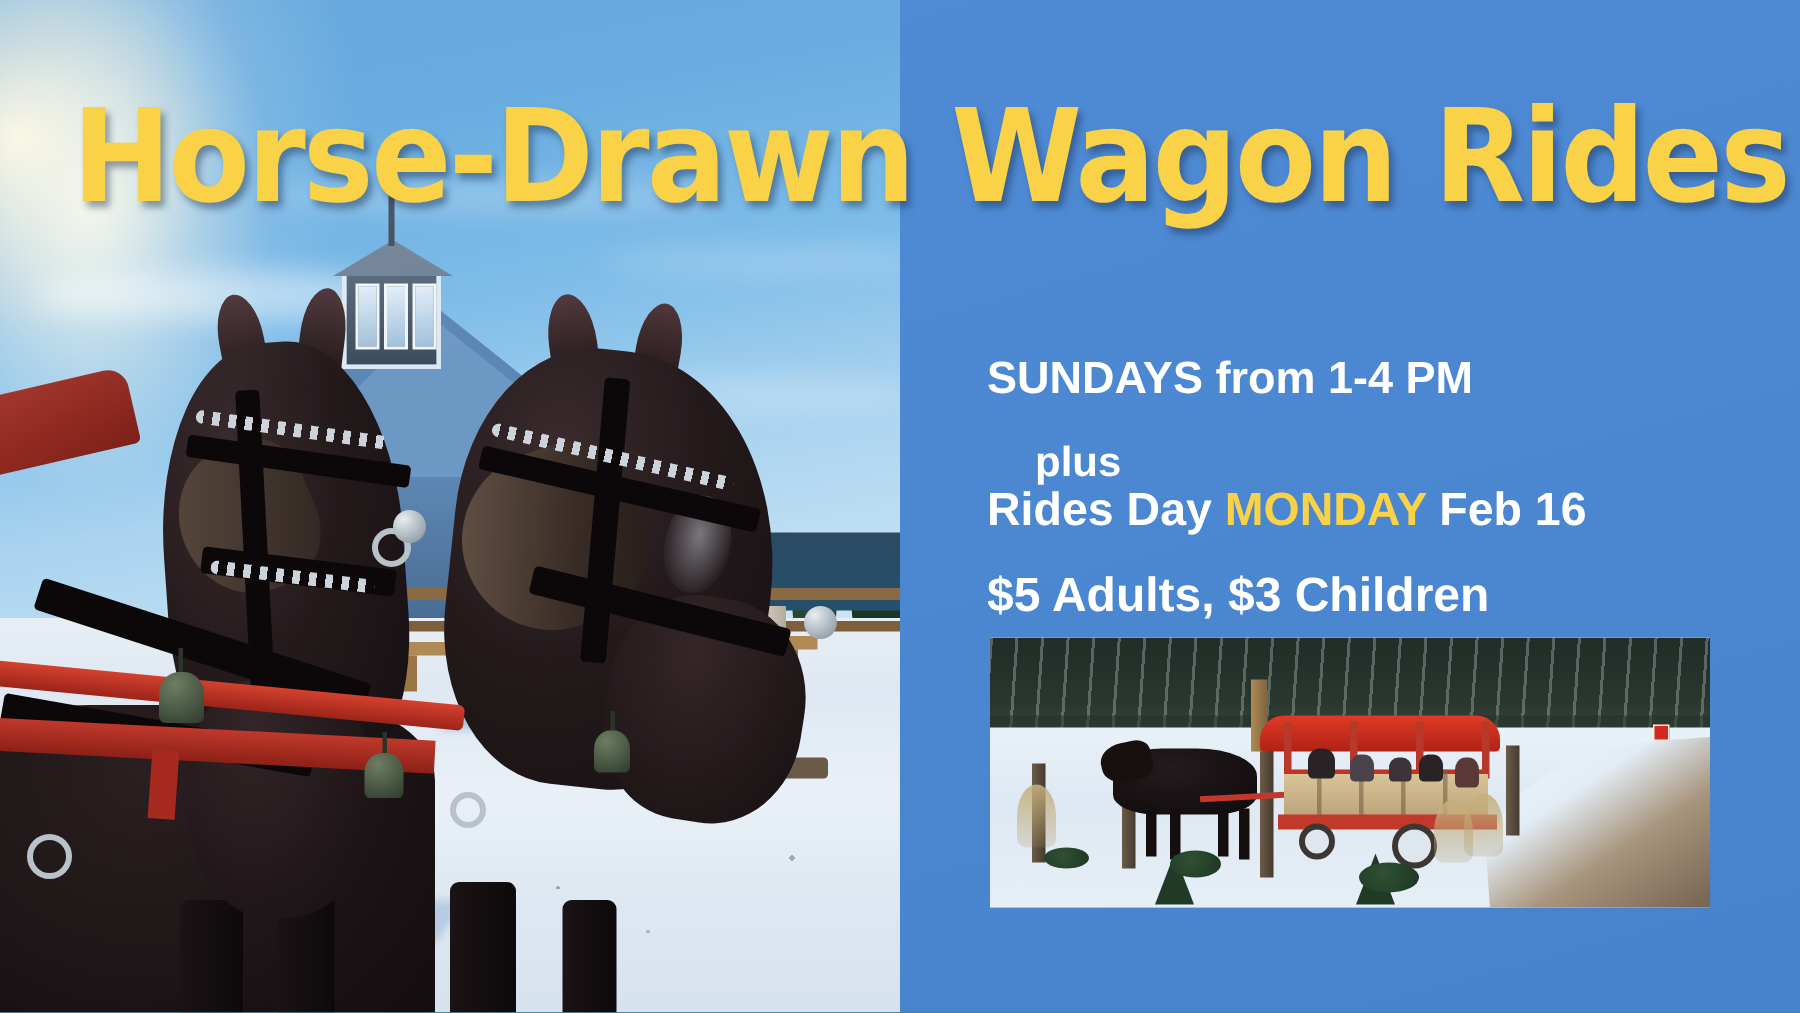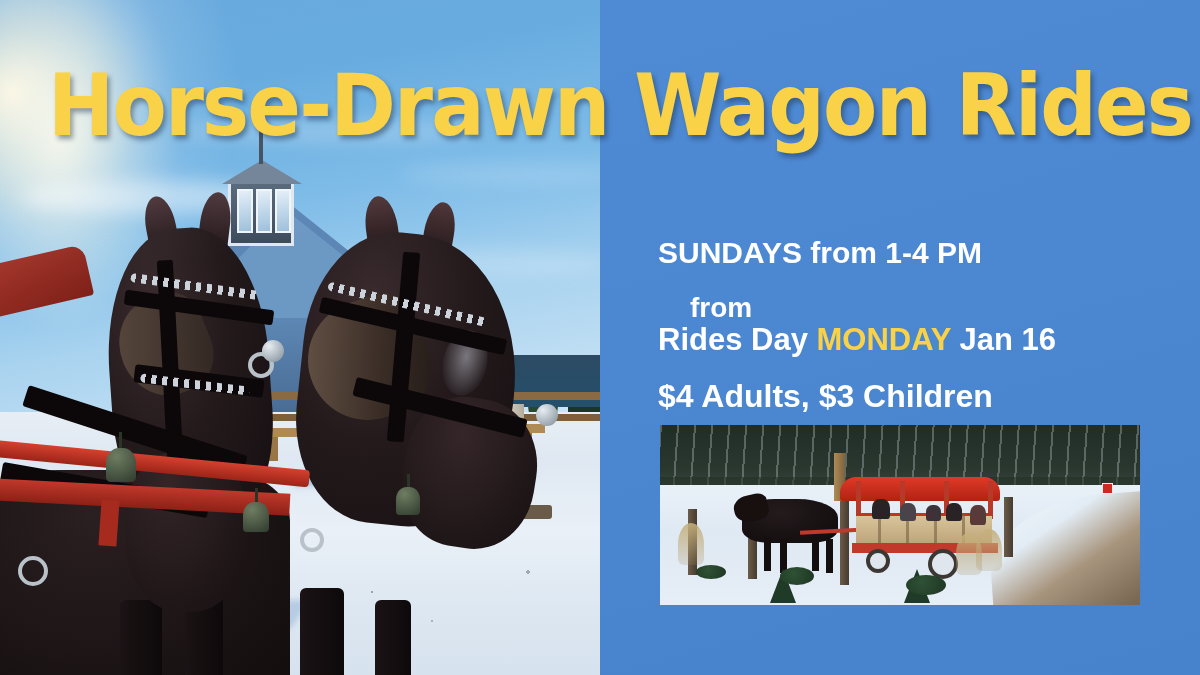--- a/index.html
+++ b/index.html
@@ -561,23 +561,23 @@
     <div class="bell bell3"></div>
 
     <div class="photo-grade"></div>
   </div>
 
   <div id="panel"></div>
 
   <div id="title">Horse-Drawn Wagon Rides</div>
 
   <div class="ptxt" id="line-sundays">SUNDAYS from 1-4 PM</div>
-  <div class="ptxt" id="line-plus">from</div>
-  <div class="ptxt" id="line-family"><span>Rides Day </span><span class="hl-yellow">MONDAY</span><span> Jan 16</span></div>
-  <div class="ptxt" id="line-price">$4 Adults, $3 Children</div>
+  <div class="ptxt" id="line-plus">plus</div>
+  <div class="ptxt" id="line-family"><span>Rides Day </span><span class="hl-yellow">MONDAY</span><span> Feb 16</span></div>
+  <div class="ptxt" id="line-price">$5 Adults, $3 Children</div>
 
   <div id="photo-inset">
     <div class="i-sky"></div>
     <div class="i-forest"></div>
     <div class="i-trunks"></div>
     <div class="i-darkband"></div>
     <div class="i-snowfield"></div>
     <div class="i-snowbank"></div>
     <div class="i-stopsign"></div>
 

